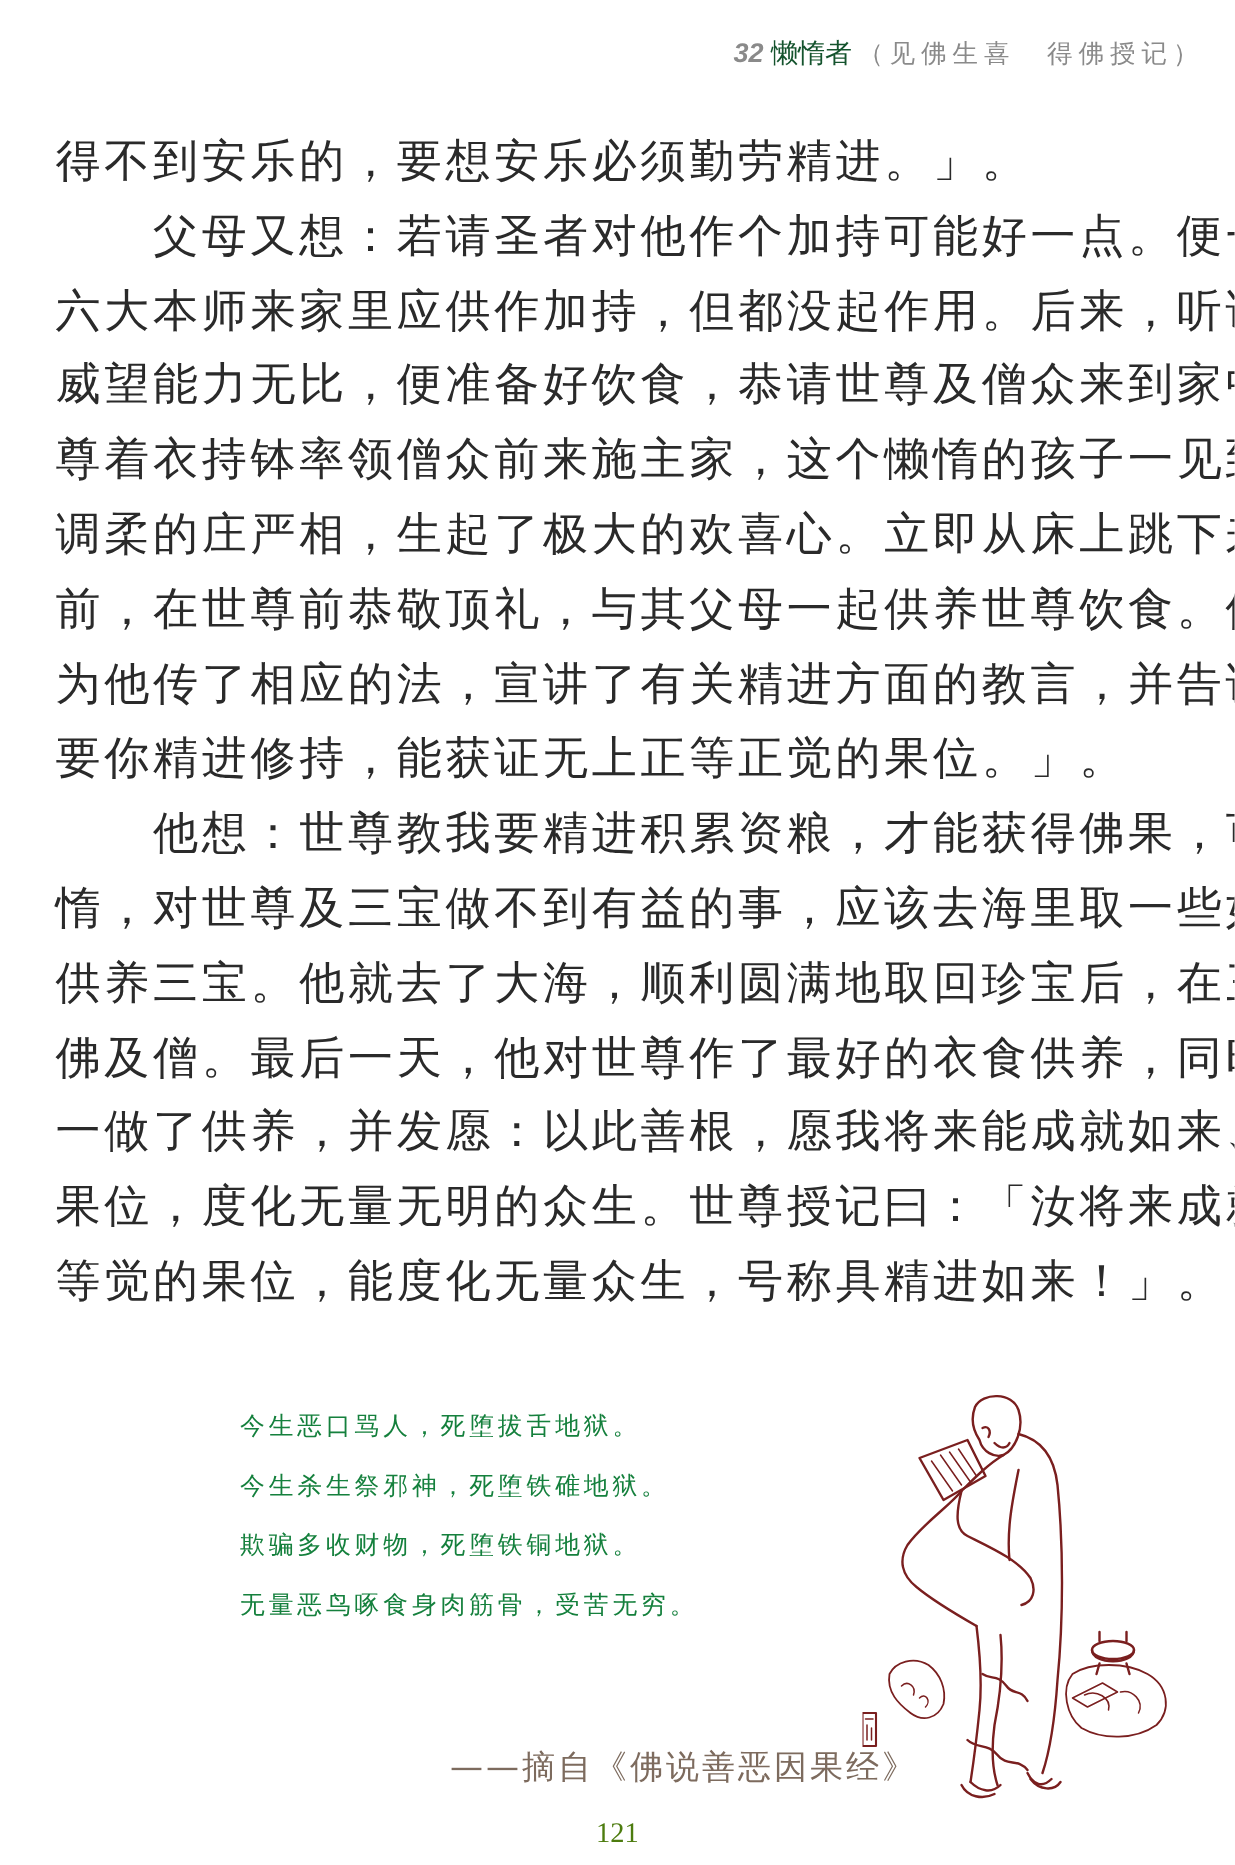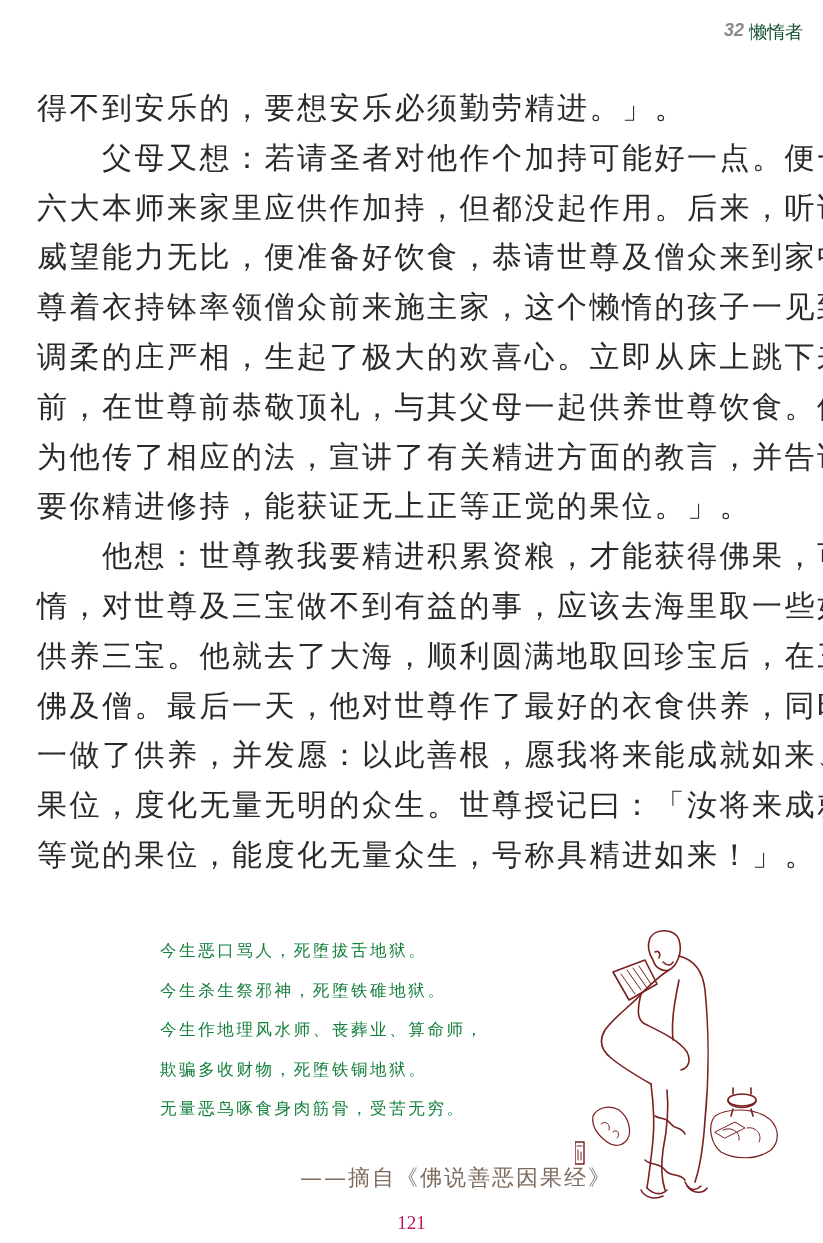--- a/index.html
+++ b/index.html
@@ -1,46 +1,47 @@
 <!DOCTYPE html>
 <html><head>
 <meta charset="utf-8">
 <style>
   html, body { margin: 0; padding: 0; background: #ffffff; }
   body { width: 823px; height: 1243px; position: relative; overflow: hidden;
          font-family: "DejaVu Sans", sans-serif; }
   .header { position: absolute; top: 20px; right: 20px; height: 30px;
-            display: flex; white-space: nowrap; }
+            display: flex; align-items: center; white-space: nowrap; }
   .hdr-num { color: #8a8a8a; font-family: "Liberation Sans", sans-serif; font-style: italic;
              font-weight: bold; font-size: 18px; margin-right: 5px; }
   .hdr-title { color: #14532d; font-size: 18px; }
   .hdr-sub { color: #8a8a8a; font-size: 17px; letter-spacing: 4px; margin-left: 4px; }
   .body-text { position: absolute; left: 20px; top: 83px; width: 790px;
                font-family: "DejaVu Sans", sans-serif; color: #2a2a2a;
                font-size: 30px; line-height: 49.8px; }
   .line { height: 49.8px; white-space: nowrap; letter-spacing: 2.5px;
           text-align: justify; text-align-last: justify; margin-left: 17px; }
   .line.last { text-align-last: left; }
   .indent { padding-left: 65px; }
   .verse { position: absolute; left: 160px; top: 932px; width: 420px;
            color: #15803d; font-size: 16.5px; line-height: 39.5px;
            letter-spacing: 2.6px; font-family: Liberation Mono, monospace; }
   .verse-line { height: 39.5px; white-space: nowrap; }
   .source { position: absolute; left: 300px; top: 1163px; color: #7d6b5e;
             font-size: 22px; letter-spacing: 2px; white-space: nowrap; }
   .illustration { position: absolute; left: 575px; top: 920px; width: 240px; height: 285px; }
   .page-num { position: absolute; left: 0; width: 823px; top: 1212px; text-align: center;
-              font-family: "Liberation Serif", serif; font-size: 19px; color: #be185d; }
+              font-family: "Liberation Serif", serif; font-size: 19px; color: #4d7c0f; }
 </style>
 </head>
 <body>
 
 <div class="header">
   <span class="hdr-num">32</span>
   <span class="hdr-title">懒惰者</span>
+  <span class="hdr-sub">（见佛生喜　得佛授记）</span>
 </div>
 
 <div class="body-text">
   <div class="line last">得不到安乐的，要想安乐必须勤劳精进。」。</div>
   <div class="line indent">父母又想：若请圣者对他作个加持可能好一点。便一一迎请了</div>
   <div class="line">六大本师来家里应供作加持，但都没起作用。后来，听说了世尊的</div>
   <div class="line">威望能力无比，便准备好饮食，恭请世尊及僧众来到家中应供。世</div>
   <div class="line">尊着衣持钵率领僧众前来施主家，这个懒惰的孩子一见到世尊身心</div>
   <div class="line">调柔的庄严相，生起了极大的欢喜心。立即从床上跳下来，跑到佛</div>
   <div class="line">前，在世尊前恭敬顶礼，与其父母一起供养世尊饮食。供毕，世尊</div>
@@ -51,21 +52,20 @@
   <div class="line">供养三宝。他就去了大海，顺利圆满地取回珍宝后，在三个月中供</div>
   <div class="line">佛及僧。最后一天，他对世尊作了最好的衣食供养，同时对僧众一</div>
   <div class="line">一做了供养，并发愿：以此善根，愿我将来能成就如来、正等觉的</div>
   <div class="line">果位，度化无量无明的众生。世尊授记曰：「汝将来成就如来、正</div>
   <div class="line last">等觉的果位，能度化无量众生，号称具精进如来！」。</div>
 </div>
 
 <div class="verse">
   <div class="verse-line">今生恶口骂人，死堕拔舌地狱。</div>
   <div class="verse-line">今生杀生祭邪神，死堕铁碓地狱。</div>
-  <div class="verse-line">今生作地理风水师、丧葬业、算命师，</div>
   <div class="verse-line">欺骗多收财物，死堕铁铜地狱。</div>
   <div class="verse-line">无量恶鸟啄食身肉筋骨，受苦无穷。</div>
 </div>
 <div class="source">——摘自《佛说善恶因果经》</div>
 
 <div class="illustration">
   <svg width="240" height="285" viewBox="0 0 240 285" fill="none" stroke="#7a1f1f" stroke-width="1.6" stroke-linecap="round" stroke-linejoin="round">
 
     <rect x="0" y="222" width="9" height="22" fill="#fff" stroke="#7a1f1f" stroke-width="1.4"></rect>
     <path d="M2 226 L7 226 M3 230 L3 240 M6 232 L6 240" stroke-width="1"></path>

